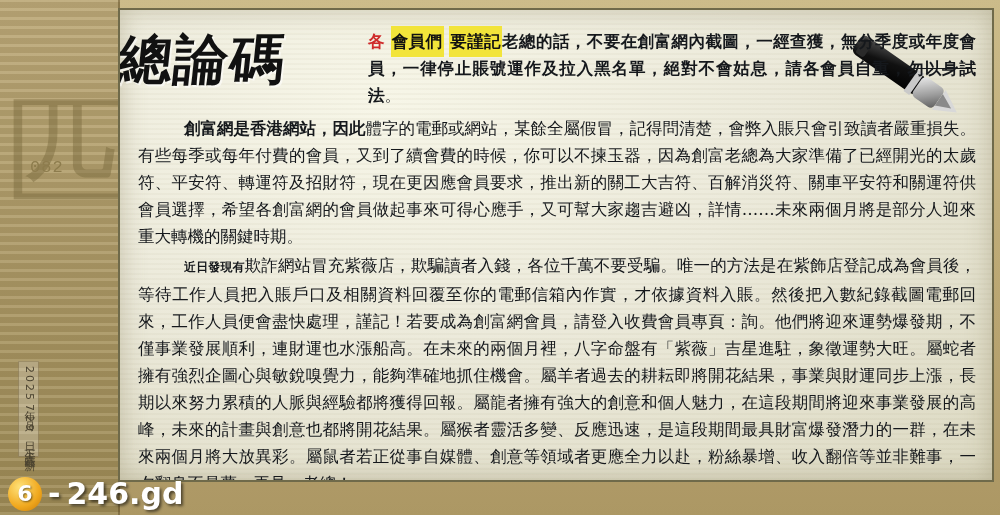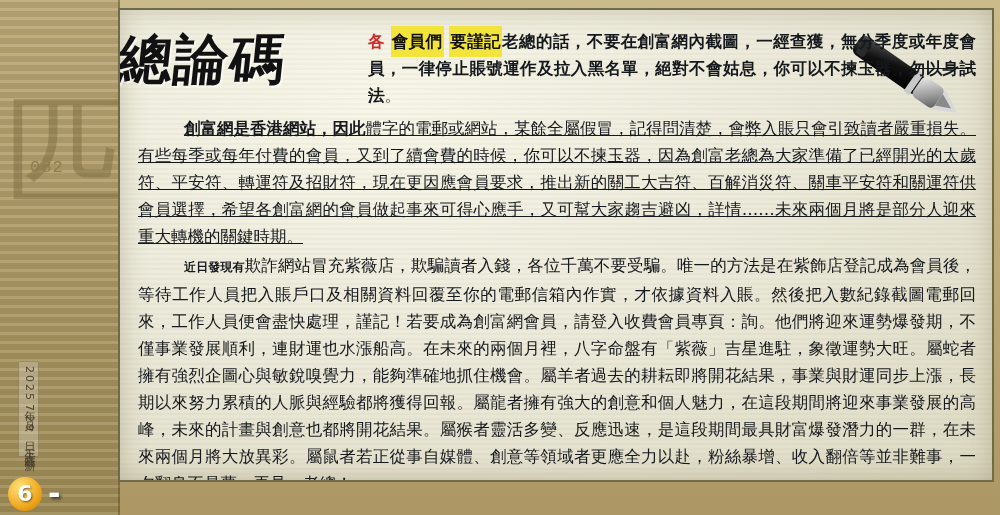--- a/index.html
+++ b/index.html
@@ -64,21 +64,21 @@
   }
   
   .pen{position:absolute;right:14px;top:6px;width:150px;height:120px;}
   .body-text{
     position:absolute;left:18px;top:18px;right:16px;
     font-family:"DejaVu Serif","Liberation Serif",serif;
     font-size:16.5px;line-height:27px;color:#15181c;
     text-align:justify;
   }
   .p1{margin:0 0 0 230px;}
-  .p2{margin:6px 0 0 0;text-indent:0;text-decoration:underline;}
+  .p2{margin:6px 0 0 0;text-indent:0;}
   .p3{margin:2px 0 0 0;}
   .ind{display:inline-block;width:46px;}
   .hl-red{color:#cf2b2b;font-weight:bold;}
   .hl-yellow{background:#f2e43a;color:#111;font-weight:bold;padding:6px 1px;}
   .bold{font-weight:bold;}
   .strike{text-decoration:line-through;}
   .big{font-size:12px;font-weight:bold;}
   
   .footer{
     position:absolute;left:0;bottom:0;width:1000px;height:48px;
@@ -142,31 +142,32 @@
         <rect x="22" y="50" width="10" height="18" rx="3" fill="#2a2a2a"></rect>
       </g>
     </svg>
 
     <div class="title">老總論碼</div>
 
     <div class="body-text">
       <p class="p1">
         <span class="hl-red">各</span>
         <span class="hl-yellow">會員們</span>
-        <span class="hl-yellow">要謹記</span><span class="bold">老總的話，不要在創富網內截圖，一經查獲，無分季度或年度會員，一律停止賬號運作及拉入黑名單，絕對不會姑息，你可以不揀玉器，</span><span class="bold strike">勿以身試法</span><span>。</span>
+        <span class="hl-yellow">要謹記</span><span class="bold">老總的話，不要在創富網內截圖，一經查獲，無分季度或年度會員，一律停止賬號運作及拉入黑名單，絕對不會姑息，請各會員自重，</span><span class="bold strike">勿以身試法</span><span>。</span>
       </p>
       <p class="p2">
         <span class="ind"></span><span class="bold">創富網是香港網站，因此</span><span>體字的電郵或網站，某餘全屬假冒，記得問清楚，會弊入賬只會引致讀者嚴重損失。有些每季或每年付費的會員，又到了續會費的時候，你可以不揀玉器，因為創富老總為大家準備了已經開光的太歲符、平安符、轉運符及招財符，現在更因應會員要求，推出新的關工大吉符、百解消災符、關車平安符和關運符供會員選擇，希望各創富網的會員做起事來可得心應手，又可幫大家趨吉避凶，詳情……未來兩個月將是部分人迎來重大轉機的關鍵時期。</span>
       </p>
       <p class="p3">
         <span class="ind"></span><span class="big">近日發現有</span><span>欺詐網站冒充紫薇店，欺騙讀者入錢，各位千萬不要受騙。唯一的方法是在紫飾店登記成為會員後，等待工作人員把入賬戶口及相關資料回覆至你的電郵信箱內作實，才依據資料入賬。然後把入數紀錄截圖電郵回來，工作人員便會盡快處理，謹記！若要成為創富網會員，請登入收費會員專頁：</span><span>詢。他們將迎來運勢爆發期，不僅事業發展順利，連財運也水漲船高。在未來的兩個月裡，八字命盤有「紫薇」吉星進駐，象徵運勢大旺。屬蛇者擁有強烈企圖心與敏銳嗅覺力，能夠準確地抓住機會。屬羊者過去的耕耘即將開花結果，事業與財運同步上漲，長期以來努力累積的人脈與經驗都將獲得回報。屬龍者擁有強大的創意和個人魅力，在這段期間將迎來事業發展的高峰，未來的計畫與創意也都將開花結果。屬猴者靈活多變、反應迅速，是這段期間最具財富爆發潛力的一群，在未來兩個月將大放異彩。屬鼠者若正從事自媒體、創意等領域者更應全力以赴，粉絲暴增、收入翻倍等並非難事，一夕翻身不是夢。再見。老總！</span>
       </p>
     </div>
   </div>
 
   <div class="footer">
     <div class="wm">
       <span class="ball">6</span>
       <span class="dom">-</span>
+      <span class="dom">246.gd</span>
     </div>
   </div>
 
 </div>
 
 </body></html>

